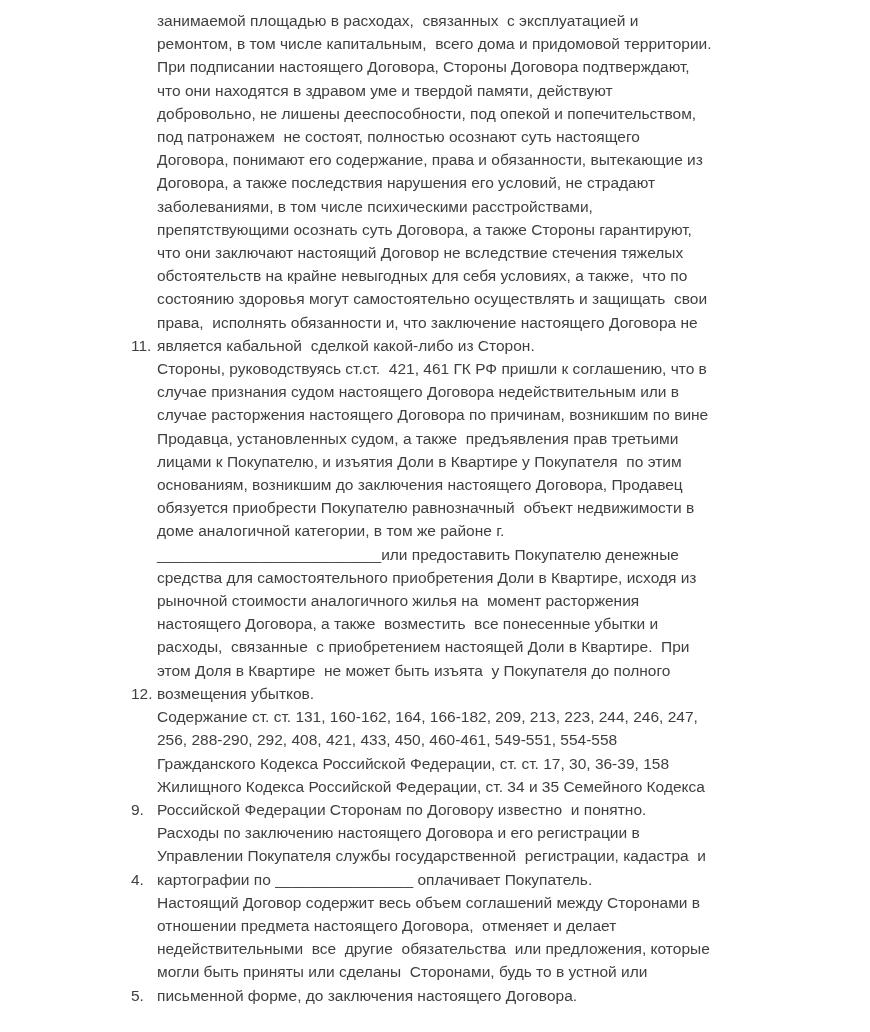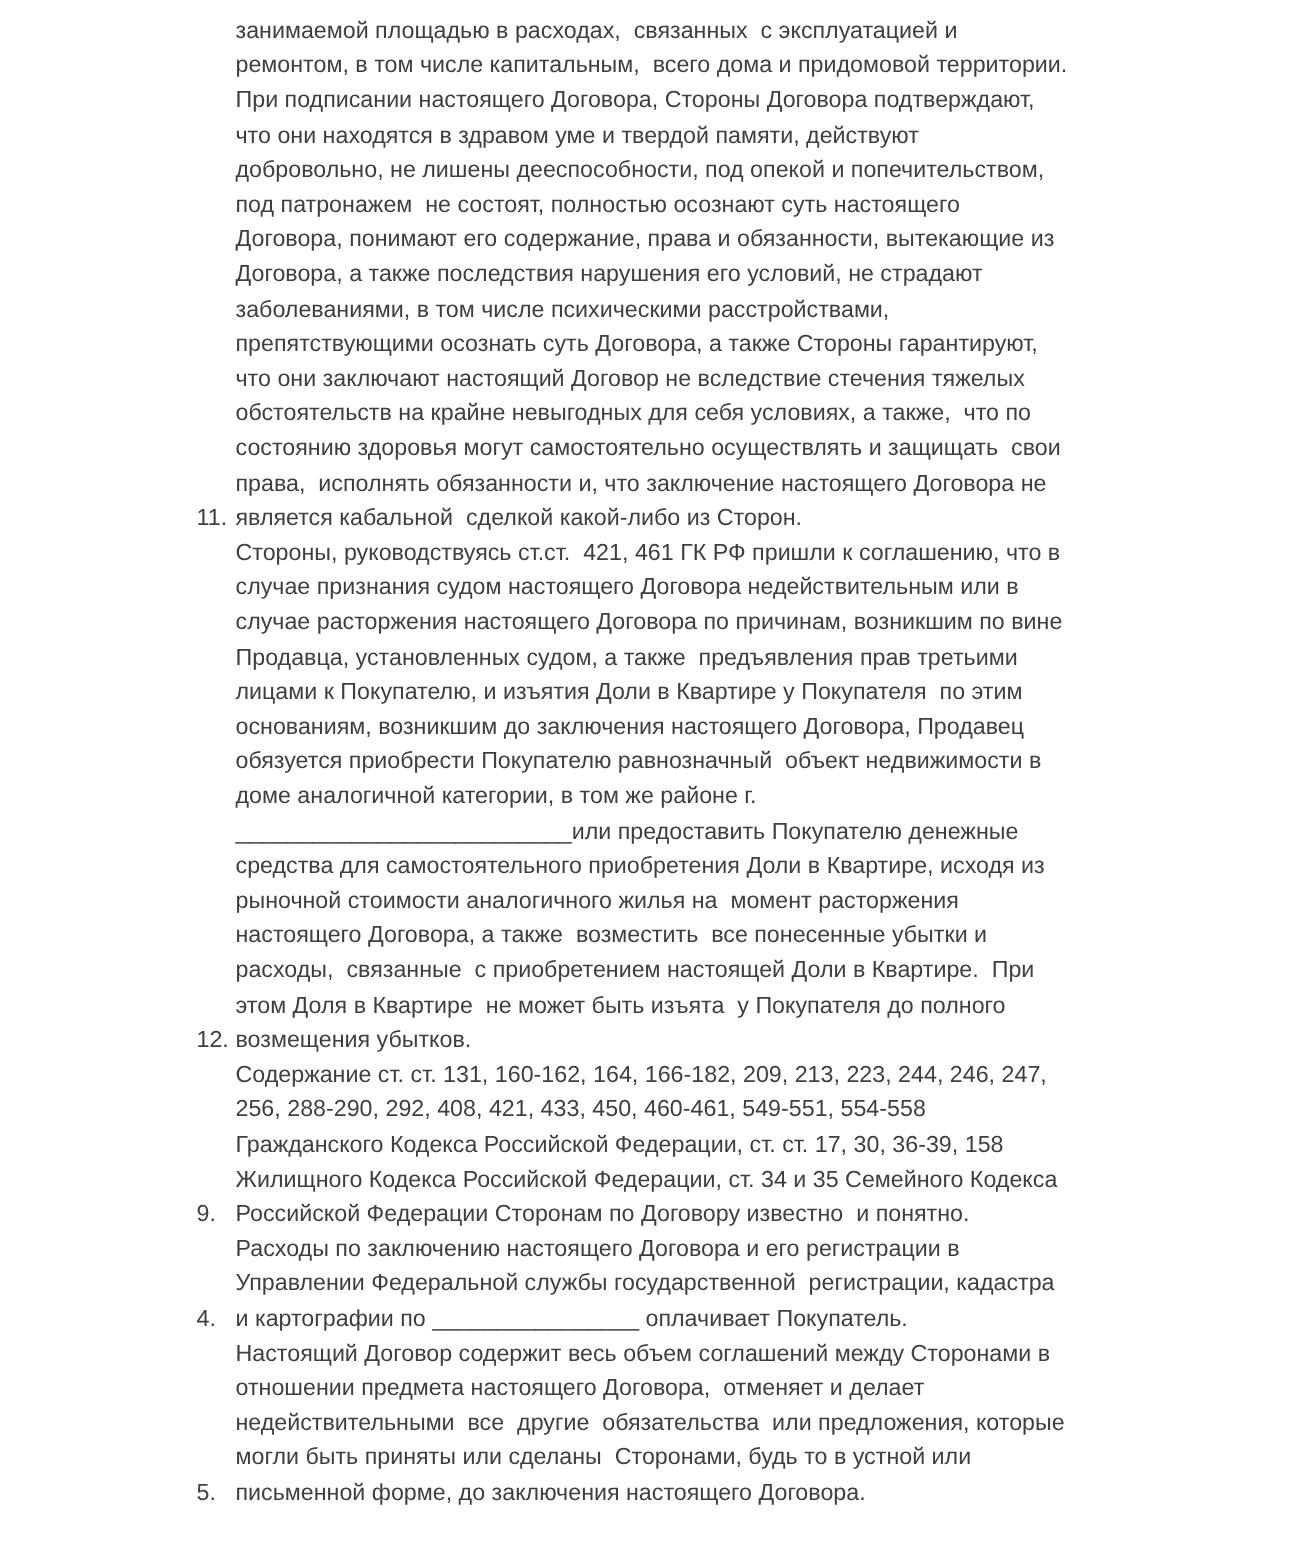--- a/index.html
+++ b/index.html
@@ -58,21 +58,21 @@
     <span class="body">Стороны, руководствуясь ст.ст.  421, 461 ГК РФ пришли к соглашению, что в случае признания судом настоящего Договора недействительным или в случае расторжения настоящего Договора по причинам, возникшим по вине Продавца, установленных судом, а также  предъявления прав третьими лицами к Покупателю, и изъятия Доли в Квартире у Покупателя  по этим основаниям, возникшим до заключения настоящего Договора, Продавец  обязуется приобрести Покупателю равнозначный  объект недвижимости в доме аналогичной категории, в том же районе г. __________________________или предоставить Покупателю денежные средства для самостоятельного приобретения Доли в Квартире, исходя из  рыночной стоимости аналогичного жилья на  момент расторжения настоящего Договора, а также  возместить  все понесенные убытки и расходы,  связанные  с приобретением настоящей Доли в Квартире.  При этом Доля в Квартире  не может быть изъята  у Покупателя до полного возмещения убытков.</span>
   </div>
 
   <div class="clause">
     <span class="num">9.</span>
     <span class="body">Содержание ст. ст. 131, 160-162, 164, 166-182, 209, 213, 223, 244, 246, 247, 256, 288-290, 292, 408, 421, 433, 450, 460-461, 549-551, 554-558 Гражданского Кодекса Российской Федерации, ст. ст. 17, 30, 36-39, 158 Жилищного Кодекса Российской Федерации, ст. 34 и 35 Семейного Кодекса Российской Федерации Сторонам по Договору известно  и понятно.</span>
   </div>
 
   <div class="clause">
     <span class="num">4.</span>
-    <span class="body">Расходы по заключению настоящего Договора и его регистрации в Управлении Федеральной службы государственной  регистрации, кадастра  и картографии по ________________ оплачивает Покупатель.</span>
+    <span class="body">Расходы по заключению настоящего Договора и его регистрации в Управлении Покупателя службы государственной  регистрации, кадастра  и картографии по ________________ оплачивает Покупатель.</span>
   </div>
 
   <div class="clause">
     <span class="num">5.</span>
     <span class="body">Настоящий Договор содержит весь объем соглашений между Сторонами в отношении предмета настоящего Договора,  отменяет и делает недействительными  все  другие  обязательства  или предложения, которые могли быть приняты или сделаны  Сторонами, будь то в устной или письменной форме, до заключения настоящего Договора.</span>
   </div>
 
 </div>
 
 </body></html>

